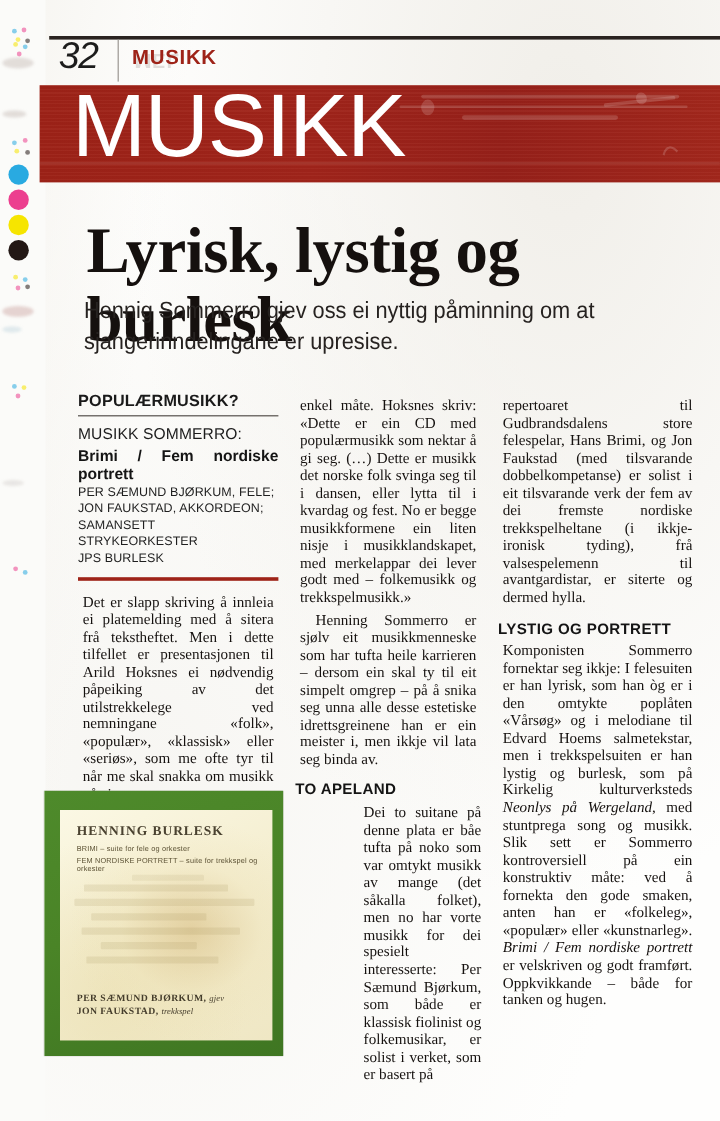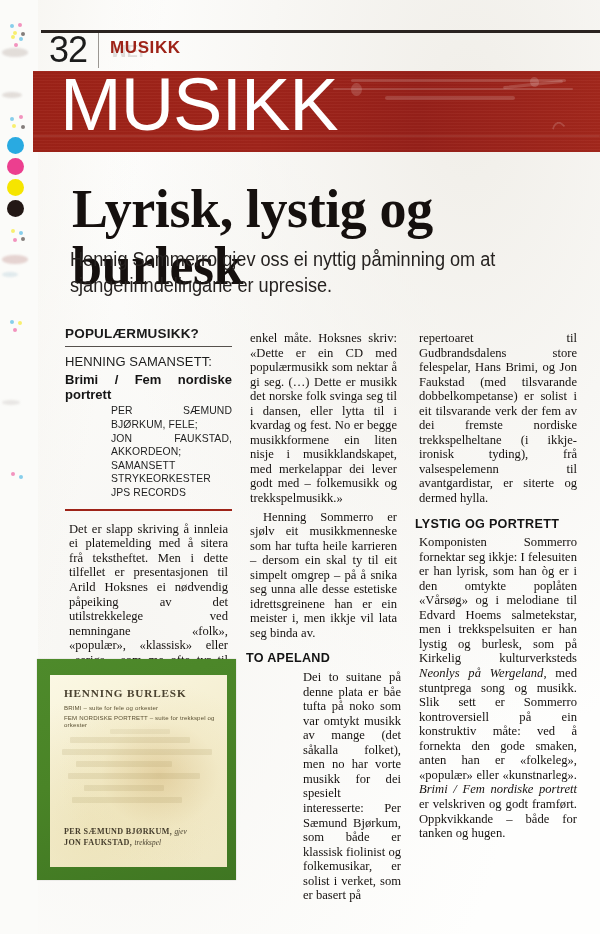--- a/index.html
+++ b/index.html
@@ -72,24 +72,25 @@
     position: absolute;
     left: 41px; top: 33px;
     width: 58px; height: 35px;
     border-right: 1px solid #9b9792;
     box-sizing: border-box;
   }
   #page-num {
     position: absolute;
     left: 8px; top: -4px;
     font-family: "Liberation Sans", sans-serif;
-    font-size: 36px;
+    font-size: 31px;
     font-weight: 300;
     color: #1c1c1c;
     letter-spacing: -1px;
+    font-style: italic;
   }
   #kicker {
     position: absolute;
     left: 110px; top: 38px;
     font-family: "Liberation Sans", sans-serif;
     font-size: 17px;
     font-weight: bold;
     letter-spacing: 0.6px;
     color: #9e2318;
   }
@@ -211,21 +212,20 @@
     color: #141414;
     line-height: 1.16;
     margin-bottom: 2px;
   }
   .factbox-credits {
     font-family: "Liberation Sans", sans-serif;
     font-size: 10.4px;
     color: #1f1f1f;
     line-height: 1.31;
     letter-spacing: .1px;
-    margin-left: 46px;
   }
   .factbox-rule {
     margin: 9px 0 11px 0;
     height: 2.2px;
     background: #9e2318;
     width: 100%;
   }
 
   .subhead {
     font-family: "Liberation Sans", sans-serif;
@@ -405,27 +405,27 @@
     <div class="banner-ghost" style="left:0px;top:64px;width:567px;height:2px;opacity:.5;"></div>
     <span id="banner-word">MUSIKK</span>
   </div>
 
   <div id="headline">Lyrisk, lystig og burlesk</div>
   <div id="standfirst">Hennig Sommerro gjev oss ei nyttig påminning om at sjangerinndelingane er upresise.</div>
 
   <div class="col" id="col1">
     <div class="factbox">
       <div class="factbox-title">POPULÆRMUSIKK?</div>
-      <div class="factbox-artist">HENNING SAMANSETT:</div>
+      <div class="factbox-artist">MUSIKK SOMMERRO:</div>
       <div class="factbox-album">Brimi / Fem nordiske portrett</div>
       <div class="factbox-credits">
         <div>PER SÆMUND BJØRKUM, FELE;</div>
         <div>JON FAUKSTAD, AKKORDEON;</div>
         <div>SAMANSETT STRYKEORKESTER</div>
-        <div>JPS RECORDS</div>
+        <div>JPS BURLESK</div>
       </div>
       <div class="factbox-rule"></div>
     </div>
     <p class="noindent">Det er slapp skriving å innleia ei platemelding med å sitera frå tekstheftet. Men i dette tilfellet er presentasjonen til Arild Hoksnes ei nødvendig påpeiking av det utilstrekkelege ved nemningane «folk», «populær», «klassisk» eller «seriøs», som me ofte tyr til når me skal snakka om musikk på ein</p>
   </div>
 
   <div class="col" id="col2">
     <p class="noindent">enkel måte. Hoksnes skriv: «Dette er ein CD med populærmusikk som nektar å gi seg. (…) Dette er musikk det norske folk svinga seg til i dansen, eller lytta til i kvardag og fest. No er begge musikkformene ein liten nisje i musikklandskapet, med merkelappar dei lever godt med – folkemusikk og trekkspelmusikk.»</p>
     <p>Henning Sommerro er sjølv eit musikkmenneske som har tufta heile karrieren – dersom ein skal ty til eit simpelt omgrep – på å snika seg unna alle desse estetiske idrettsgreinene han er ein meister i, men ikkje vil lata seg binda av.</p>
     <div class="subhead">TO APELAND</div>

